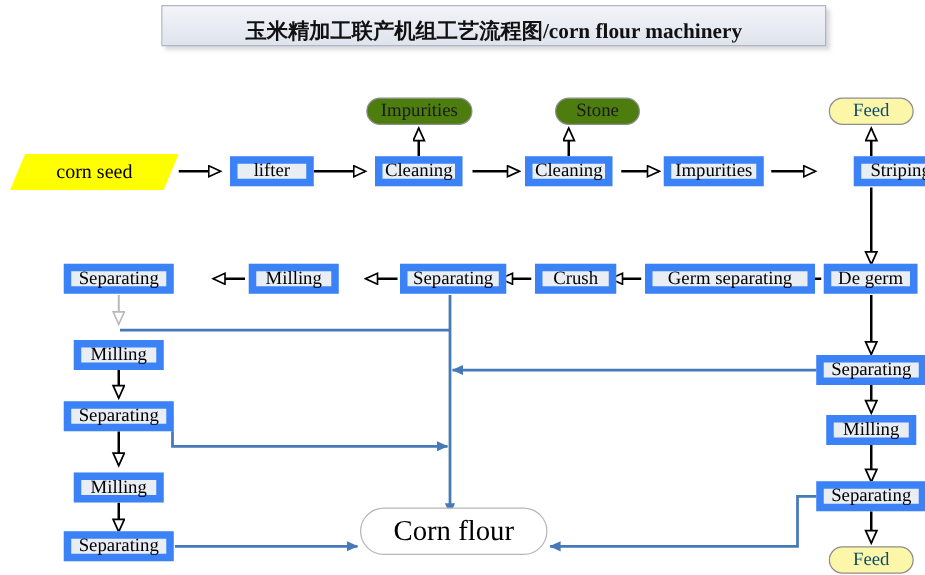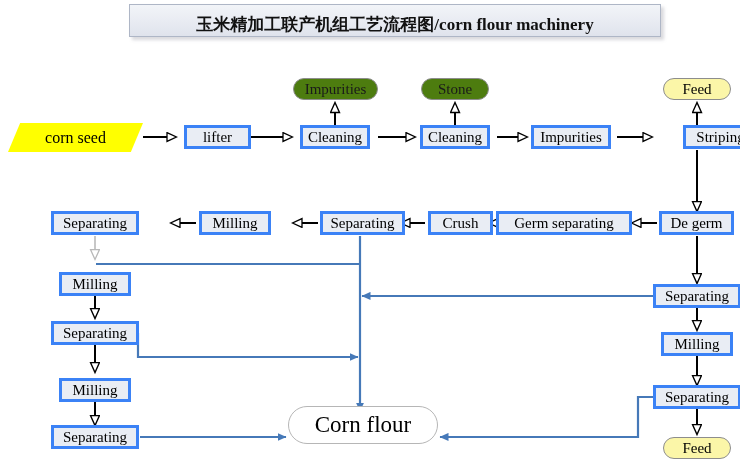--- a/index.html
+++ b/index.html
@@ -40,38 +40,38 @@
     box-sizing: border-box;
     display: flex;
     align-items: center;
     justify-content: center;
     white-space: nowrap;
     color: #000000;
     z-index: 5;
   }
   .proc {
     background: #e9edf4;
-    border: 3px solid #3b82f6;
+    border: 6px solid #3b82f6;
     font-size: 15px;
     height: 24px;
     line-height: 1;
   }
   .pill {
     border-radius: 11px;
     height: 22px;
     font-size: 15px;
     border: 1px solid #8d8d8d;
   }
   .pill-gray {
     background: #4d7c0f;
     color: #1a1a1a;
   }
   .pill-yellow {
     background: #fbf6a8;
-    color: #000000;
+    color: #0c4a6e;
   }
   .terminator {
     background: #ffffff;
     border: 1px solid #b6b6b6;
     border-radius: 22px;
     font-size: 23px;
     height: 38px;
   }
   .seed {
     background: #ffff00;
@@ -176,31 +176,31 @@
     </g>
   </svg>
 
   <div class="node seed" style="left:8px; top:123px; width:135px;">corn seed</div>
 
   <div class="node proc" style="left:184px; top:125px; width:67px;">lifter</div>
 
   <div class="node pill pill-gray" style="left:293px; top:78px; width:85px;">Impurities</div>
   <div class="node proc" style="left:300px; top:125px; width:70px;">Cleaning</div>
 
-  <div class="node pill pill-gray" style="left:421px; top:78px; width:68px;">Stone</div>
+  <div class="node pill pill-gray" style="left:444px; top:78px; width:68px;">Stone</div>
   <div class="node proc" style="left:420px; top:125px; width:70px;">Cleaning</div>
 
   <div class="node proc" style="left:531px; top:125px; width:80px;">Impurities</div>
 
   <div class="node pill pill-yellow" style="left:663px; top:78px; width:68px;">Feed</div>
   <div class="node proc" style="left:659px; top:125px; width:75px;margin-left:24px;">Striping</div>
 
   <div class="node proc" style="left:659px; top:211px; width:75px;">De germ</div>
 
-  <div class="node proc" style="left:496px; top:211px; width:136px;">Germ separating</div>
+  <div class="node proc" style="left:516px; top:211px; width:136px;">Germ separating</div>
 
   <div class="node proc" style="left:428px; top:211px; width:65px;text-align:right;">Crush</div>
 
   <div class="node proc" style="left:320px; top:211px; width:85px;">Separating</div>
 
   <div class="node proc" style="left:199px; top:211px; width:72px;">Milling</div>
 
   <div class="node proc" style="left:51px; top:211px; width:88px;">Separating</div>
 
   <div class="node proc" style="left:59px; top:272px; width:72px;">Milling</div>

